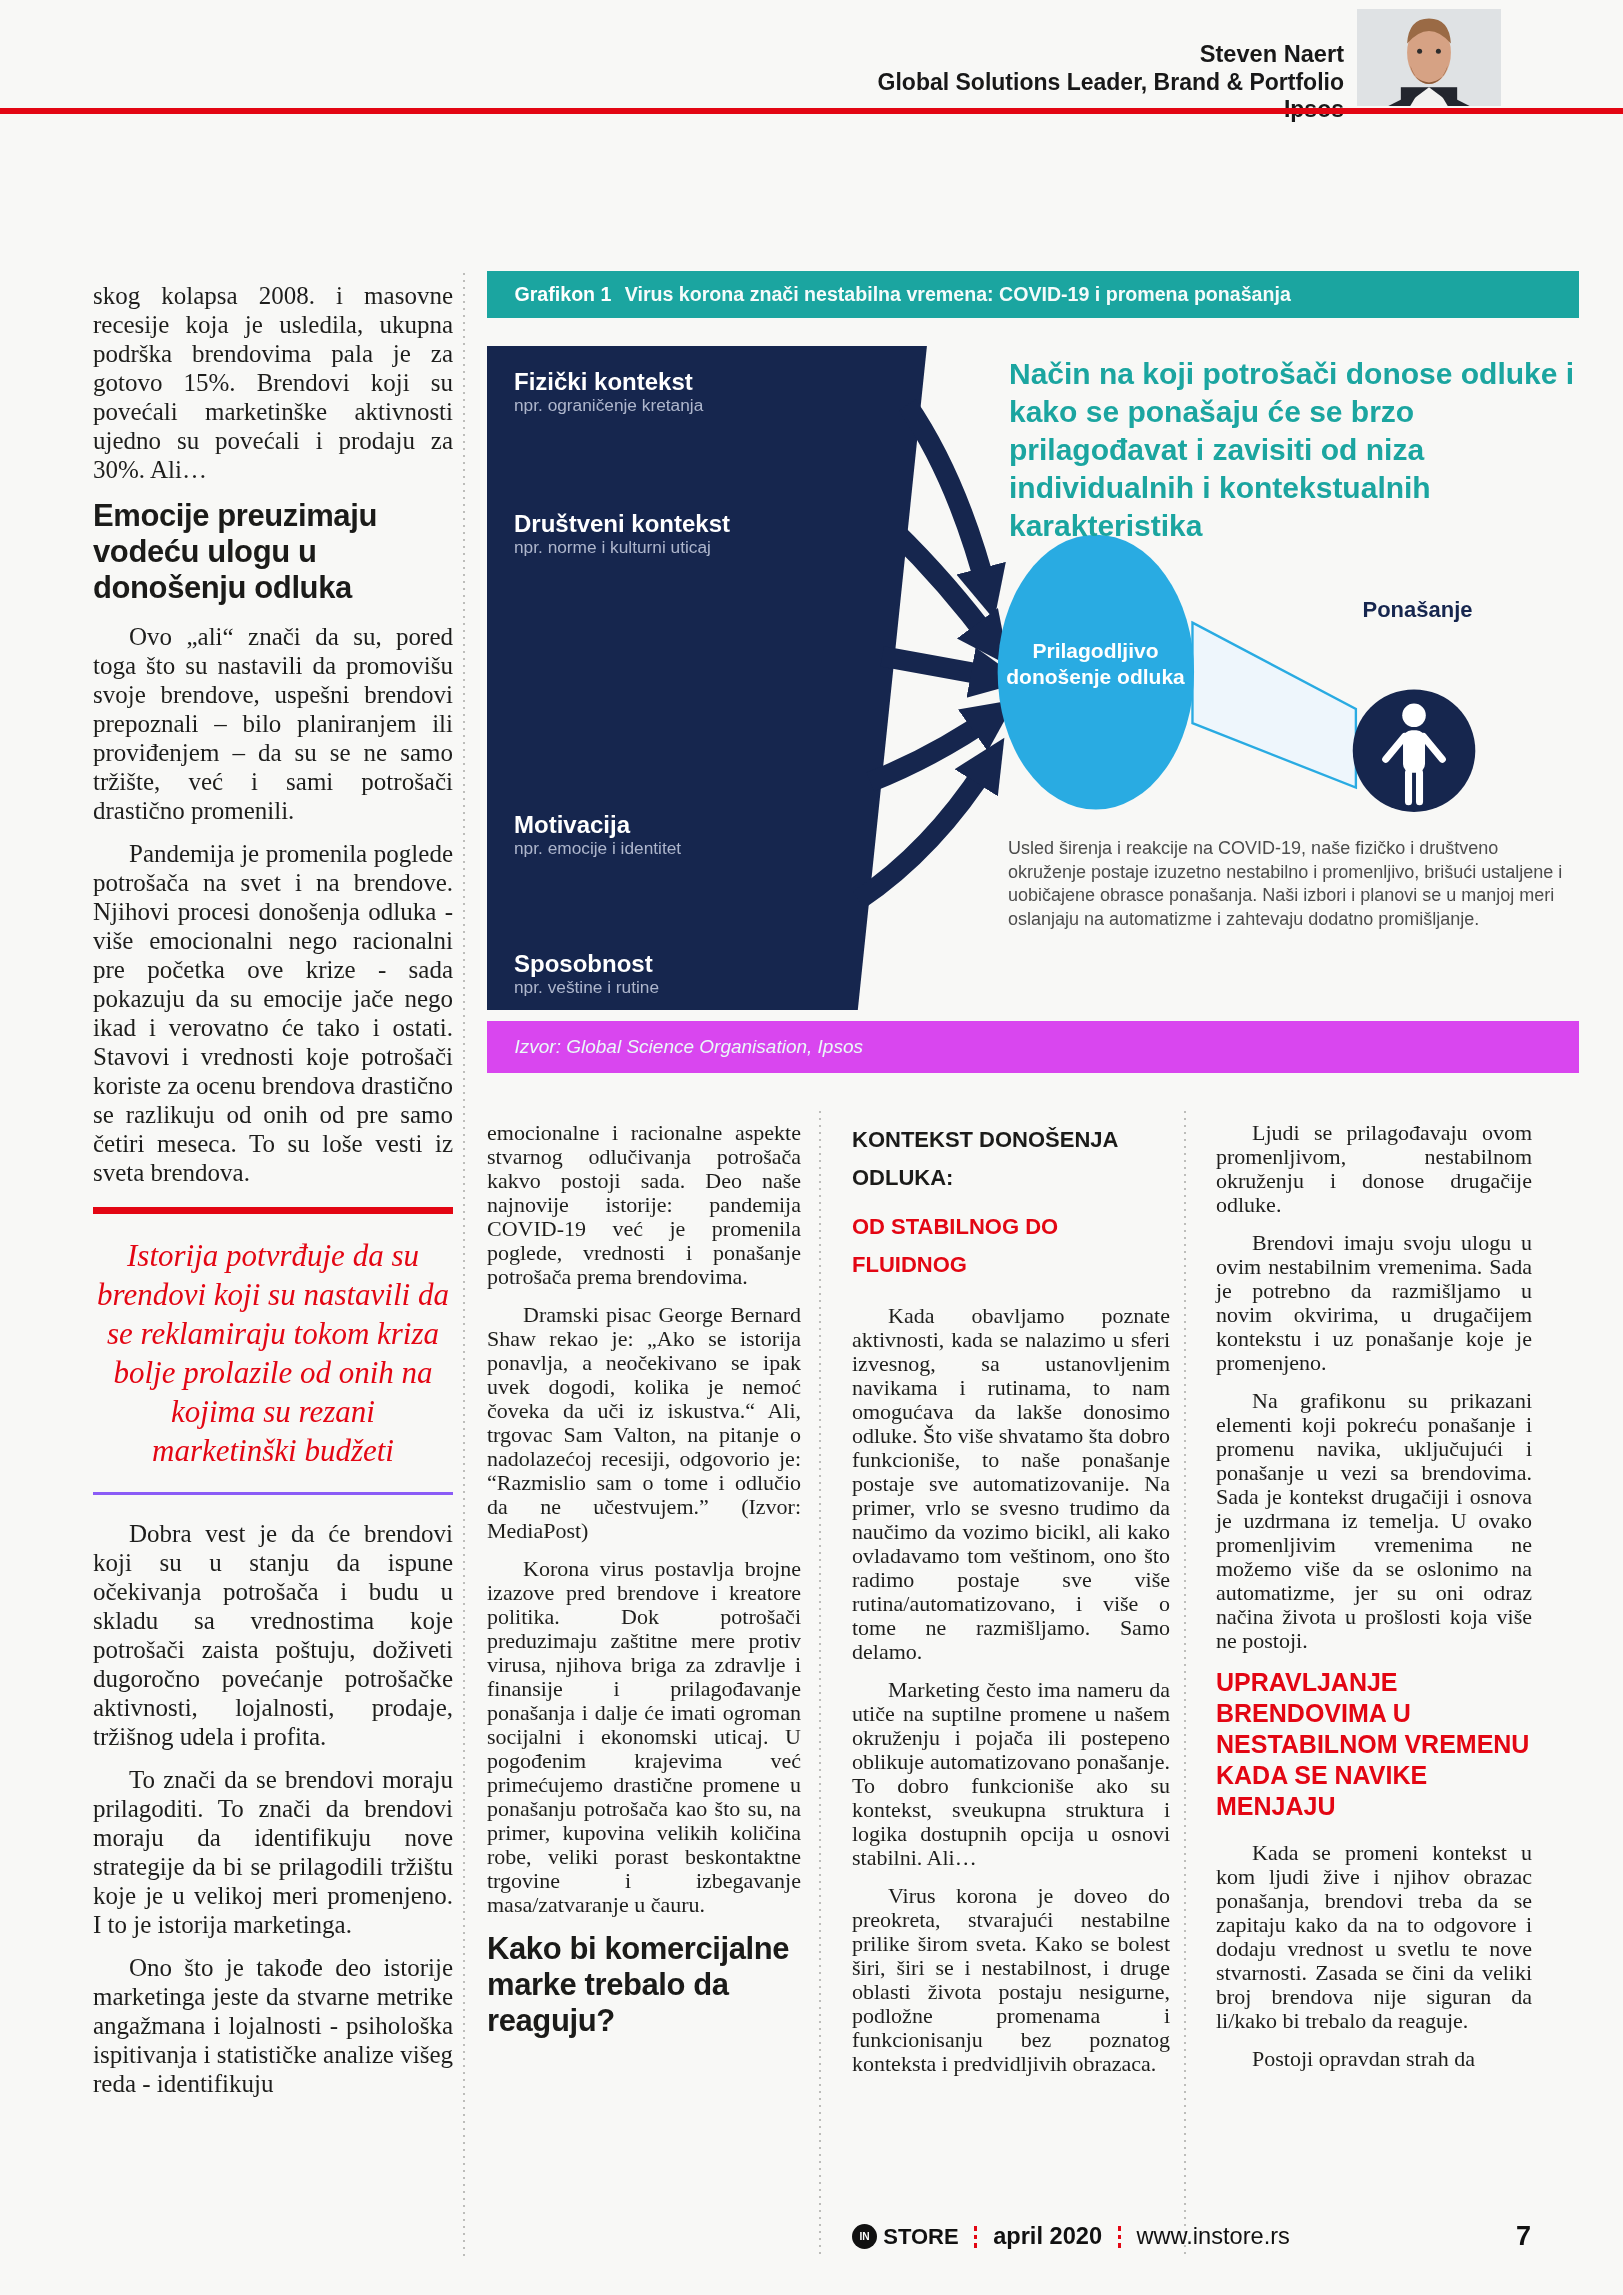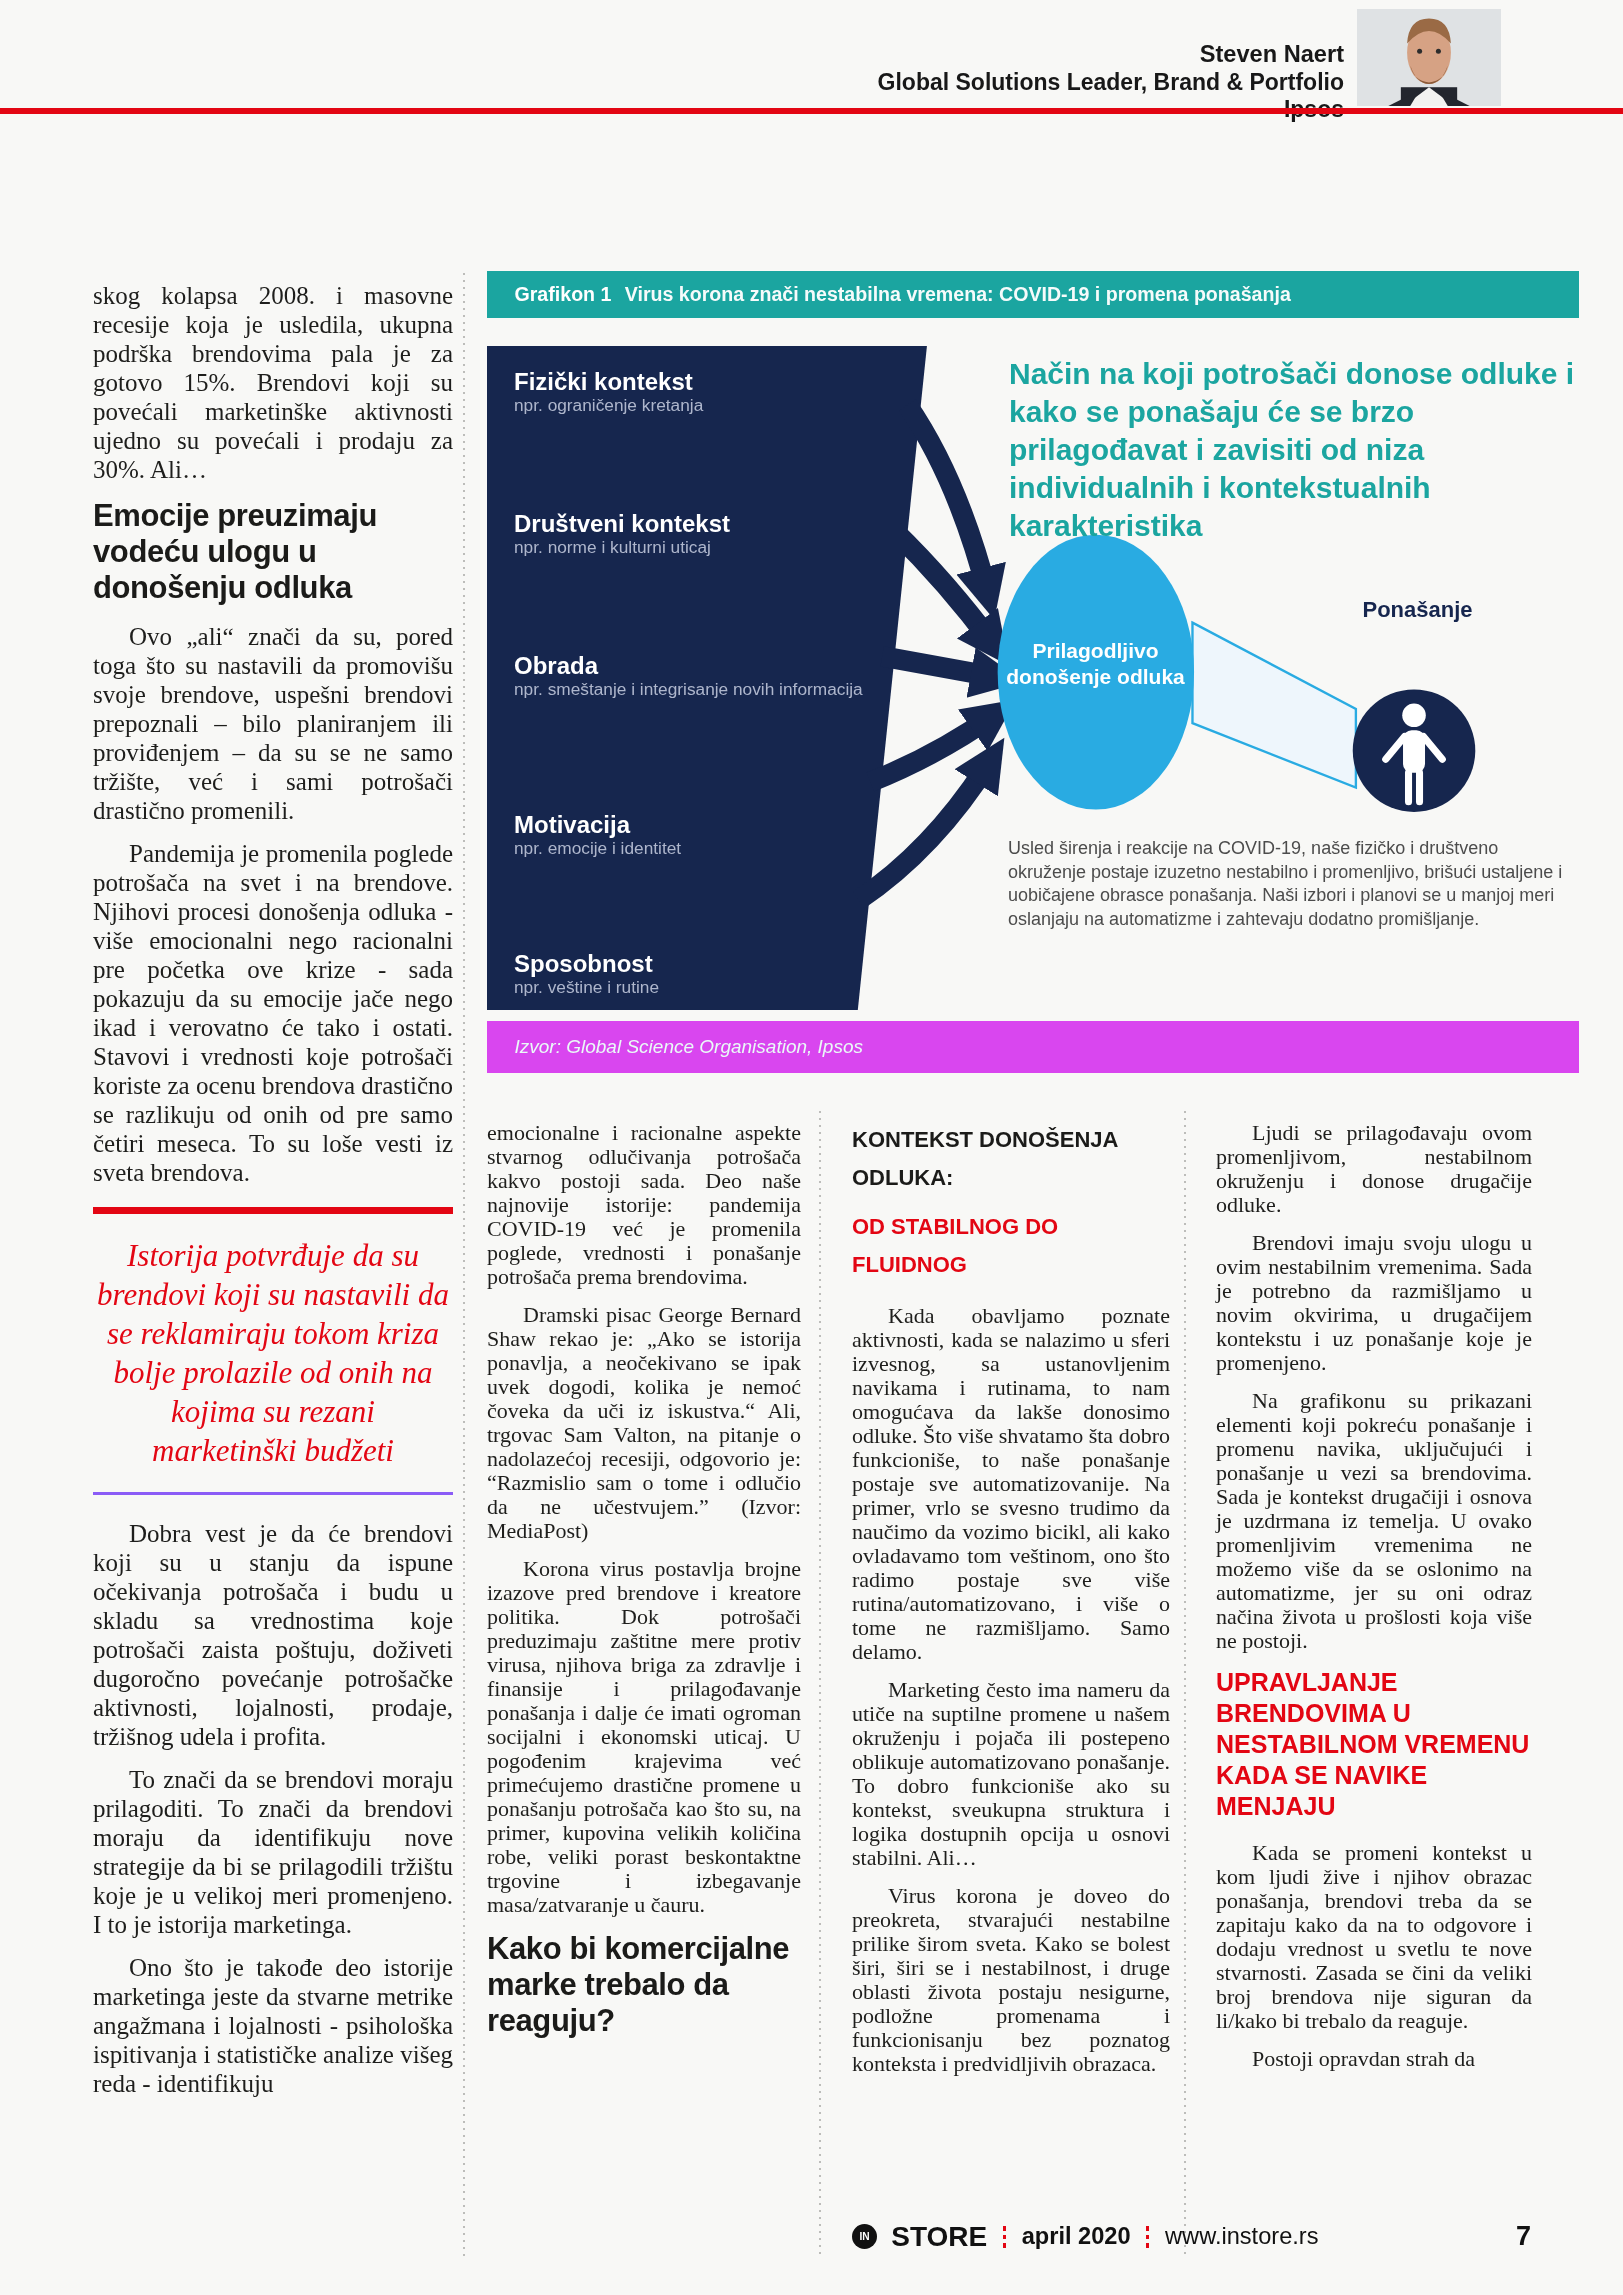--- a/index.html
+++ b/index.html
@@ -58,21 +58,21 @@
               font-family:"Liberation Sans", sans-serif;font-size:18px;line-height:23.6px;color:#4c4c4c;
               text-align:left;}
   .chart-sourcebar{position:absolute;left:487px;top:1021px;width:1092px;height:52px;background:#d946ef;
               color:#eafaf8;font-family:"Liberation Sans", sans-serif;font-style:italic;font-size:19px;
               line-height:52px;padding-left:27.5px;box-sizing:border-box;}
   
   .footer{position:absolute;left:852px;top:2221px;width:679px;height:31px;display:flex;align-items:center;
           font-family:"Liberation Sans", sans-serif;color:#111;}
   .logo-circle{width:25px;height:25px;border-radius:50%;background:#111;color:#fff;display:flex;
                align-items:center;justify-content:center;font-size:10.2px;font-weight:700;margin-right:6.3px;}
-  .logo-store{font-size:28px;font-weight:700;letter-spacing:0px;margin-left:8px;}
+  .logo-store{font-size:22px;font-weight:700;letter-spacing:0px;}
   .fsep{width:3.1px;height:22px;margin:0 15.7px;
         background-image:repeating-linear-gradient(to bottom,#e30613 0 4.7px,transparent 4.7px 8.6px);}
   .issue{font-size:23.6px;font-weight:700;}
   .site{font-size:23.6px;font-weight:400;text-decoration:none;color:#111;}
   .pageno{margin-left:auto;font-size:27px;font-weight:700;}
 </style>
 </head>
 <body>
 
 <div class="page">
@@ -137,24 +137,20 @@
   <div class="chart-headline">Način na koji potrošači donose odluke i kako se ponašaju će se brzo prilagođavat i zavisiti od niza individualnih i kontekstualnih karakteristika</div>
 
   <div class="factor f1">
     <div class="fl">Fizički kontekst</div>
     <div class="fe">npr. ograničenje kretanja</div>
   </div>
   <div class="factor f2">
     <div class="fl">Društveni kontekst</div>
     <div class="fe">npr. norme i kulturni uticaj</div>
   </div>
-  <div class="factor f3" style="width:353px;">
-    <div class="fl">Obrada</div>
-    <div class="fe">npr. smeštanje i integrisanje novih informacija</div>
-  </div>
   <div class="factor f4">
     <div class="fl">Motivacija</div>
     <div class="fe">npr. emocije i identitet</div>
   </div>
   <div class="factor f5">
     <div class="fl">Sposobnost</div>
     <div class="fe">npr. veštine i rutine</div>
   </div>
 
   <div class="hub-label">Prilagodljivo donošenje odluka</div>

